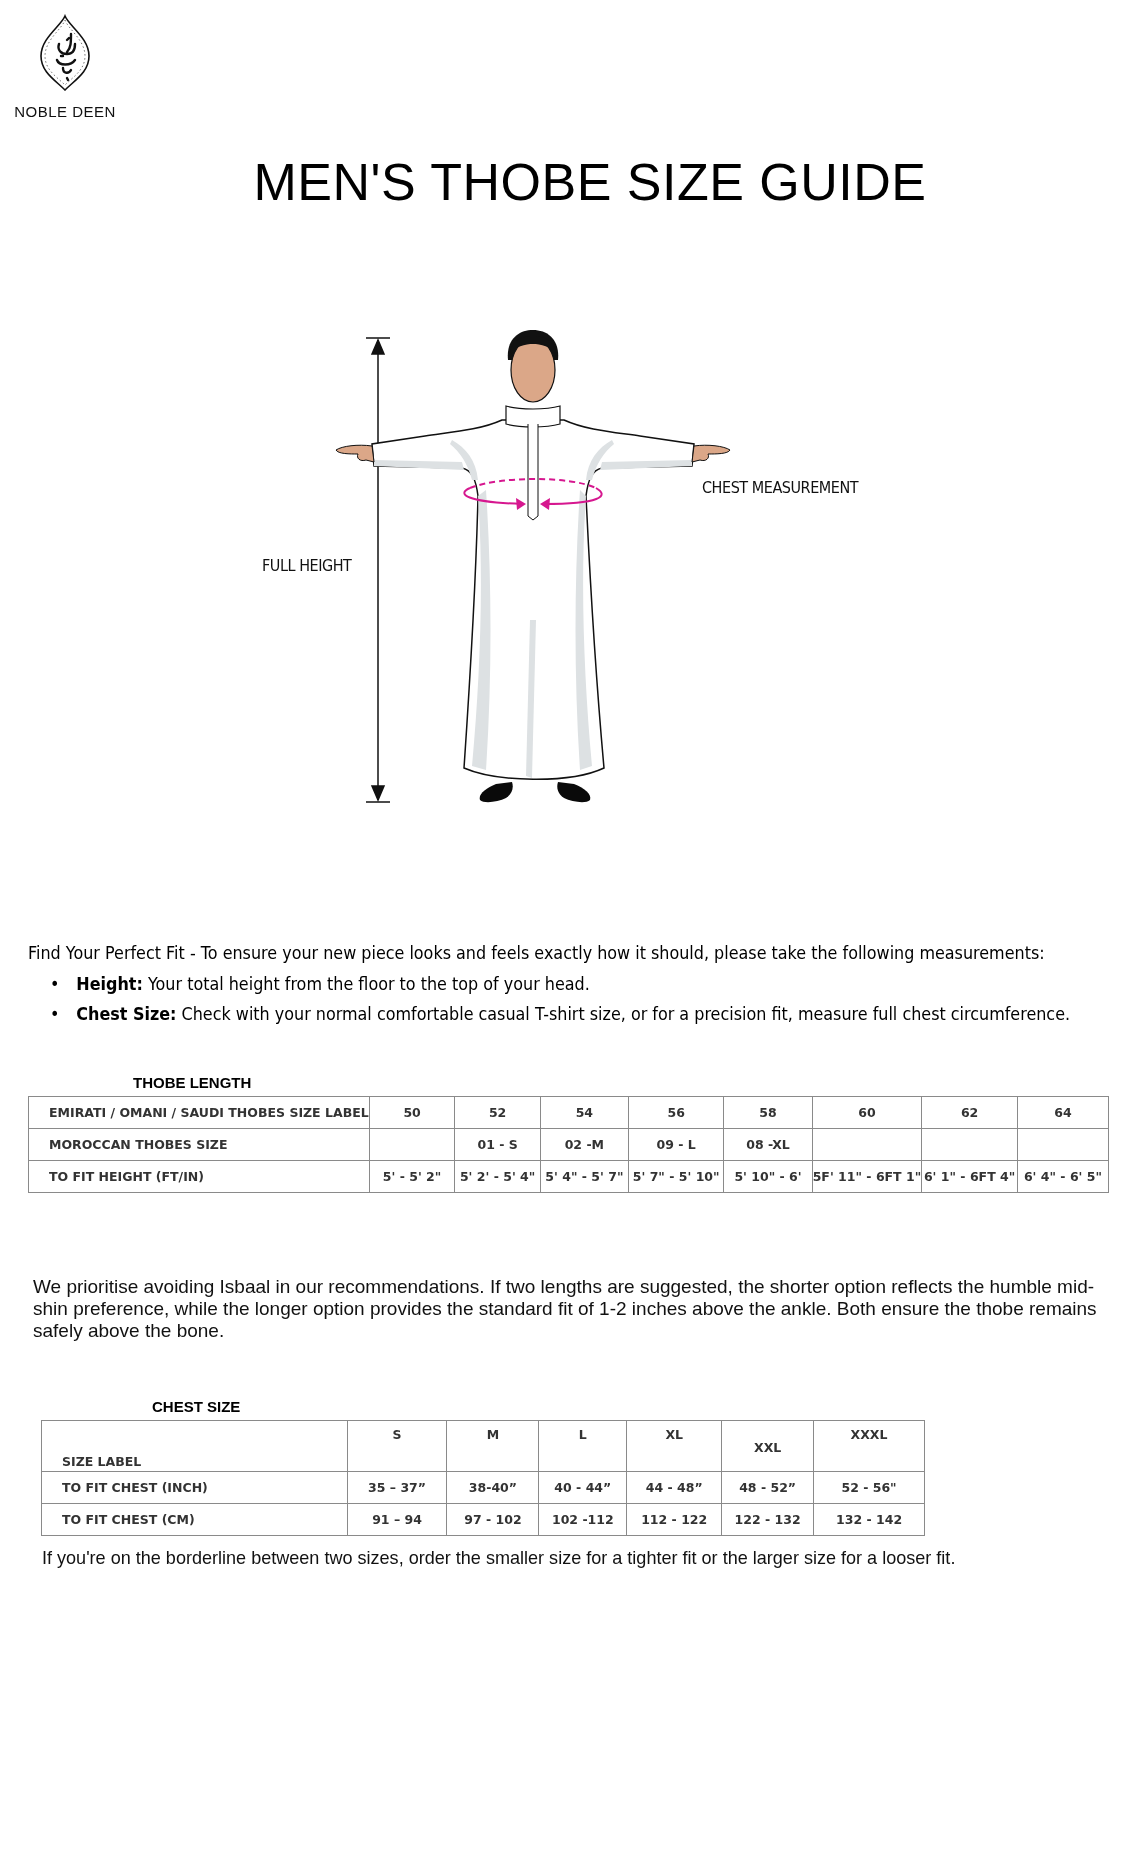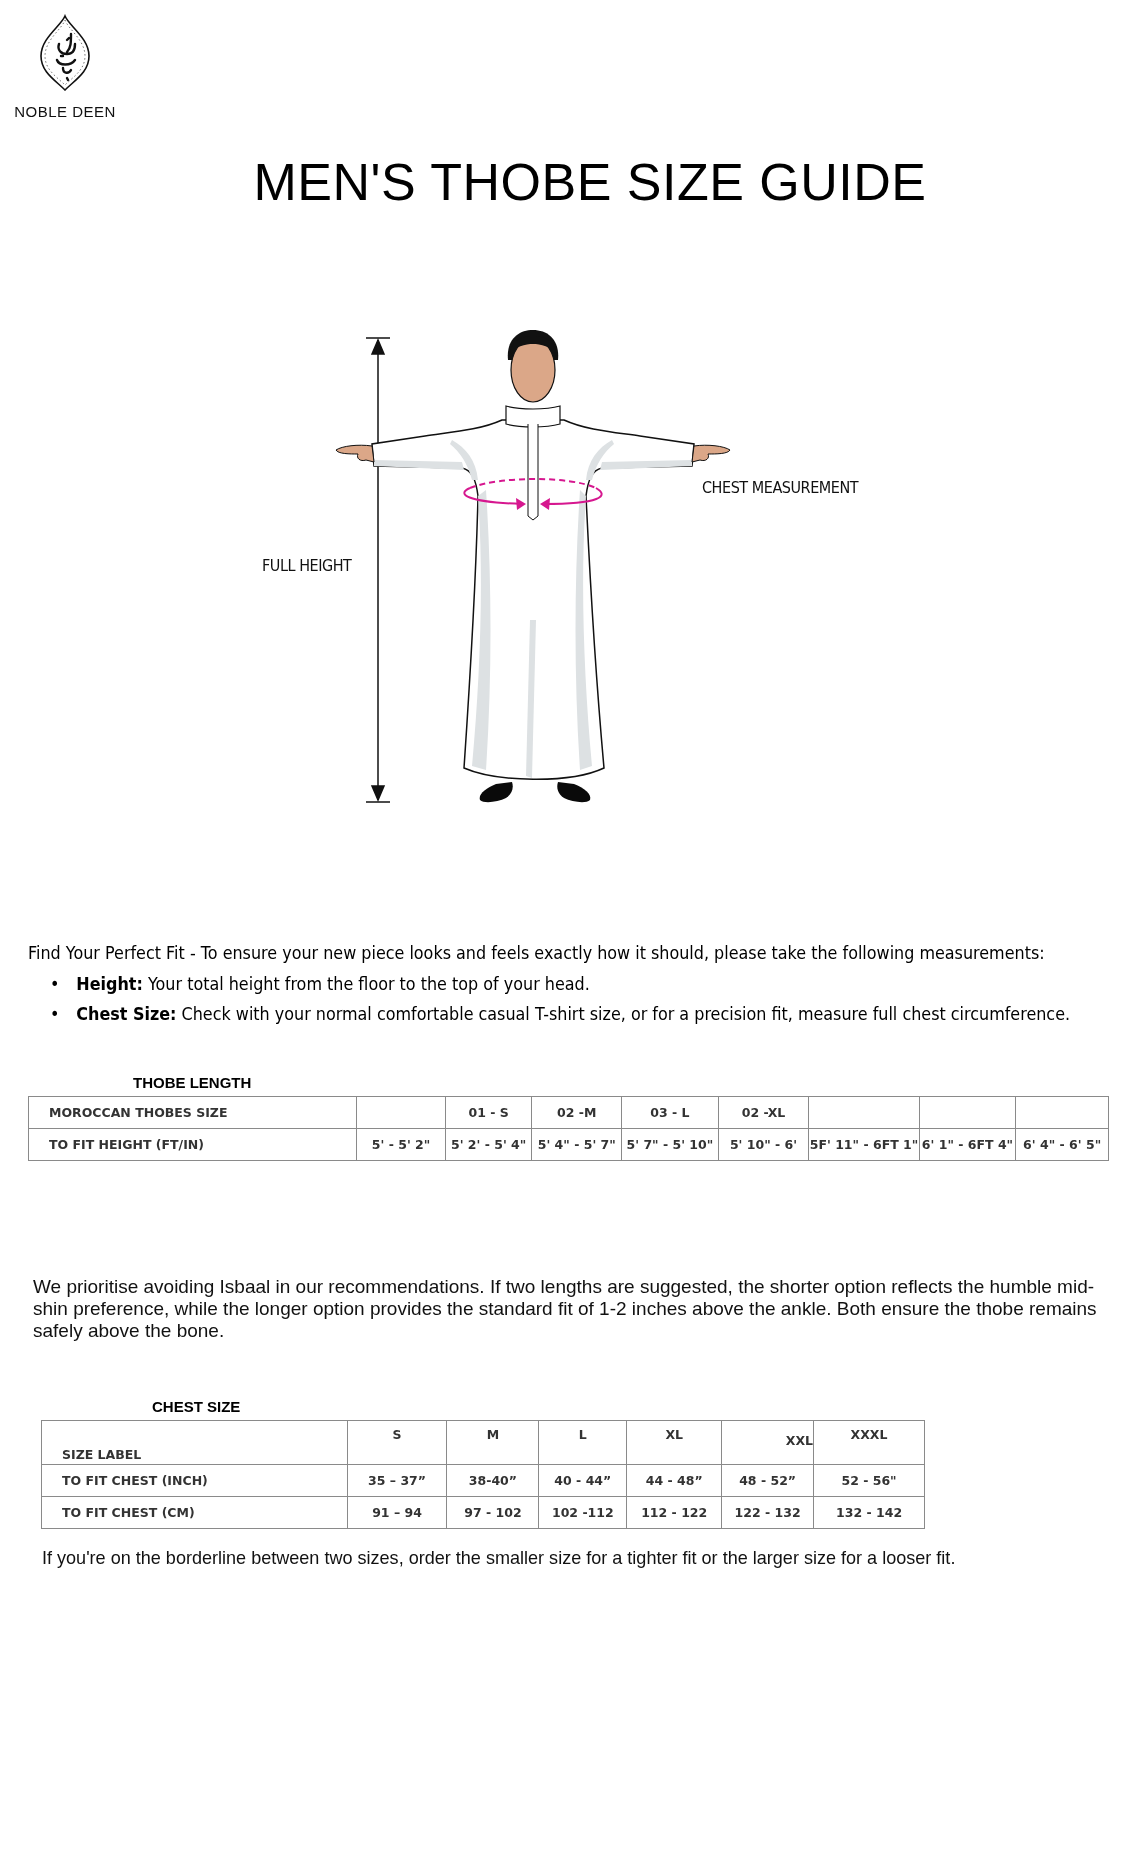--- a/index.html
+++ b/index.html
@@ -117,26 +117,37 @@
       <col style="width:86px">
       <col style="width:89px">
       <col style="width:96px">
       <col style="width:90px">
       <col style="width:109px">
       <col style="width:96px">
       <col style="width:92px">
   </colgroup>
   <tbody id="length-body">
       <tr>
+        <td class="rowhead">EMIRATI / OMANI / SAUDI THOBES SIZE LABEL</td>
+        <td>50</td>
+        <td>52</td>
+        <td>54</td>
+        <td>56</td>
+        <td>58</td>
+        <td>60</td>
+        <td>62</td>
+        <td>64</td>
+      </tr>
+      <tr>
         <td class="rowhead">MOROCCAN THOBES SIZE</td>
         <td></td>
         <td>01 - S</td>
         <td>02 -M</td>
-        <td>03 - L</td>
-        <td>02 -XL</td>
+        <td>09 - L</td>
+        <td>08 -XL</td>
         <td></td>
         <td></td>
         <td></td>
       </tr>
       <tr>
         <td class="rowhead">TO FIT HEIGHT (FT/IN)</td>
         <td>5' - 5' 2"</td>
         <td>5' 2' - 5' 4"</td>
         <td>5' 4" - 5' 7"</td>
         <td>5' 7" - 5' 10"</td>
@@ -161,21 +172,21 @@
       <col style="width:92px">
       <col style="width:111px">
   </colgroup>
   <tbody id="chest-body">
       <tr>
         <td class="rowhead" style="vertical-align: bottom; padding-bottom: 2px;">SIZE LABEL</td>
         <td style="vertical-align: top; padding-top: 6px;">S</td>
         <td style="vertical-align: top; padding-top: 6px;">M</td>
         <td style="vertical-align: top; padding-top: 6px;">L</td>
         <td style="vertical-align: top; padding-top: 6px;">XL</td>
-        <td style="vertical-align: top; padding-top: 12px; text-align: right;">XXL</td>
+        <td style="vertical-align: top; padding-top: 19px;">XXL</td>
         <td style="vertical-align: top; padding-top: 6px;">XXXL</td>
       </tr>
       <tr>
         <td class="rowhead">TO FIT CHEST (INCH)</td>
         <td>35 – 37”</td>
         <td>38-40”</td>
         <td>40 - 44”</td>
         <td>44 - 48”</td>
         <td>48 - 52”</td>
         <td>52 - 56"</td>

